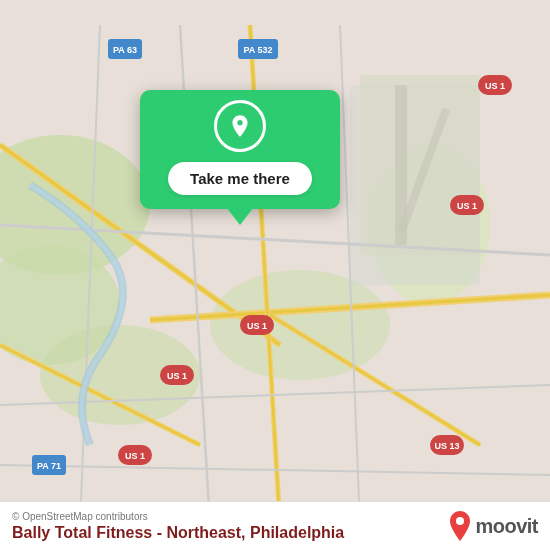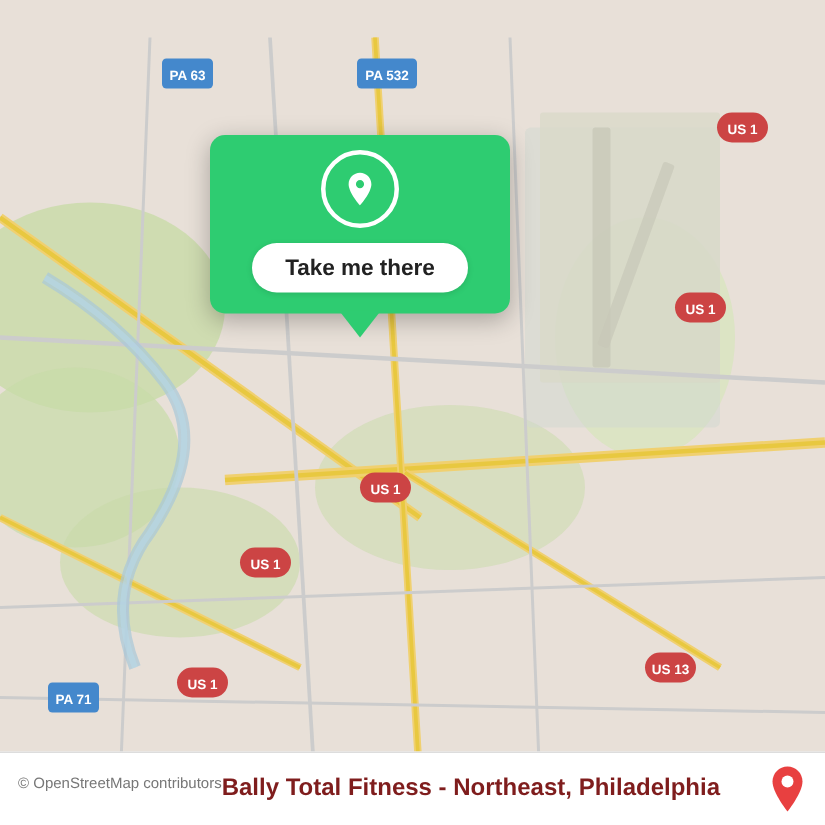--- a/index.html
+++ b/index.html
@@ -96,21 +96,21 @@
       padding: 8px 12px 8px 12px;
       display: flex;
       align-items: center;
       justify-content: space-between;
       border-top: 1px solid #ddd;
       min-height: 48px;
     }
 
     #bottom-info {
       display: flex;
-      flex-direction: row;
+      flex-direction: column;
     }
 
     #attribution {
       font-size: 10px;
       color: #777;
       margin-bottom: 2px;
     }
 
     #location-name {
       font-size: 16px;
@@ -220,16 +220,17 @@
     <div id="bottom-info">
       <span id="attribution">© OpenStreetMap contributors</span>
       <span id="location-name">Bally Total Fitness - Northeast, Philadelphia</span>
     </div>
     <div id="moovit-logo">
 
       <svg width="26" height="32" viewBox="0 0 26 32" xmlns="http://www.w3.org/2000/svg">
         <path d="M13 1C7.48 1 3 5.48 3 11c0 7.5 10 20 10 20s10-12.5 10-20c0-5.52-4.48-10-10-10z" fill="#e84040"></path>
         <circle cx="13" cy="11" r="4" fill="white"></circle>
       </svg>
+      <span id="moovit-text">moovit</span>
     </div>
   </div>
 
 </div>
 
 </body></html>

